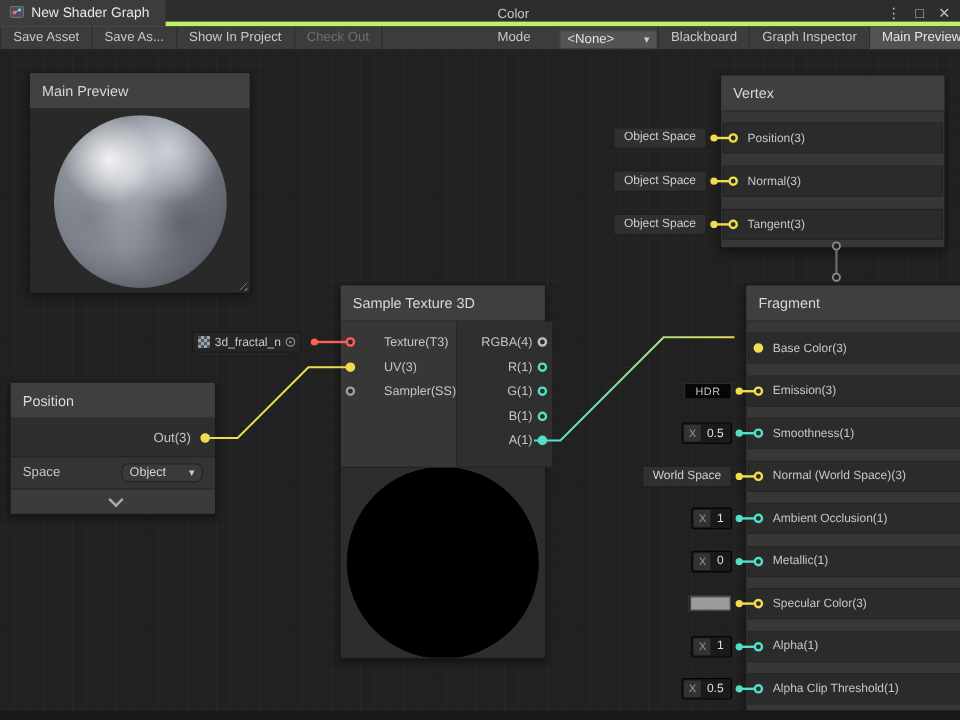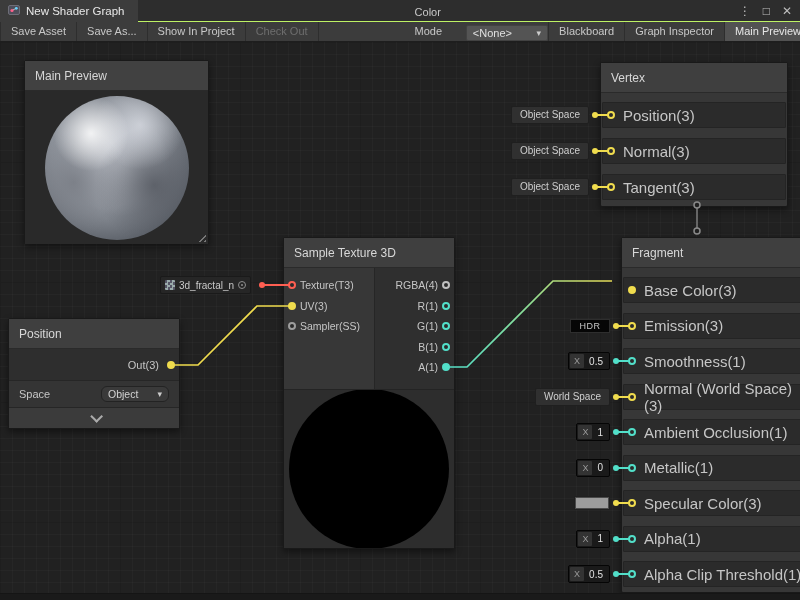--- a/index.html
+++ b/index.html
@@ -1,21 +1,21 @@
 <!DOCTYPE html>
 <html><head>
 <meta charset="utf-8">
 <style>
   * { margin:0; padding:0; box-sizing:border-box; }
   html,body { width:800px; height:600px; }
   body { font-family:"Liberation Sans", sans-serif; background:#212121; overflow:hidden; }
   .stage { position:relative; width:800px; height:600px; background:#212121; }
 
   
-  .titlebar { position:absolute; left:0; top:0; width:800px; height:22px; background:#2D2D2D; border-bottom:1px solid #bef264; z-index:30; }
+  .titlebar { position:absolute; left:0; top:0; width:800px; height:22px; background:#2D2D2D; border-bottom:4px solid #bef264; z-index:30; }
   .doc-tab { position:absolute; left:0; top:0; height:22px; display:flex; align-items:center; gap:6px; padding:0 14px 0 8px; background:#3C3C3C; color:#E8E8E8; font-size:11.5px; }
   .win-controls { position:absolute; right:8px; top:0; height:22px; display:flex; align-items:center; gap:12px; color:#BEBEBE; font-size:12px; }
   .win-controls span { cursor:default; }
 
   
   .toolbar { position:absolute; left:0; top:22px; width:800px; height:20px; background:#3C3C3C; border-bottom:1px solid #1E1E1E; display:flex; align-items:stretch; z-index:30; font-size:11px; color:#C8C8C8; }
   .tb-btn { padding:0 10px; line-height:19px; border-right:1px solid #2E2E2E; white-space:nowrap; }
   .tb-btn:first-child { border-left:1px solid #2E2E2E; }
   .tb-btn.disabled { color:#6E6E6E; }
   .tb-btn.active { background:#525252; color:#E6E6E6; }
@@ -53,39 +53,39 @@
   .port.filled { background:var(--pc); }
   .stubdot { position:absolute; width:6px; height:6px; border-radius:50%; background:var(--pc); left:-11px; top:50%; transform:translateY(-50%); }
   .stubline { position:absolute; height:2px; background:var(--pc); left:-9px; width:19px; top:calc(50% - 1px); }
   .ctrl { position:absolute; right:calc(100% + 14px); top:50%; transform:translateY(-50%); white-space:nowrap; }
 
   
   .node-body { padding:0 1px 6px 1px; display:flex; flex-direction:column;margin-top:9px; }
   .vbody { gap:10px; }
   .fbody { gap:9.5px; padding-bottom:5px; }
   .slot { position:relative; height:26px; background:#2B2B2B; border:1px solid #242424; border-radius:1px; display:flex; align-items:center; }
-  .slot-label { margin-left:20px; font-size:15px; color:#C6C6C6; }
+  .slot-label { margin-left:20px; font-size:10px; color:#C6C6C6; }
 
   .pill { height:18px; line-height:16px; padding:0 8px; background:#303030; border:1px solid #1F1F1F; border-radius:2px; color:#CFCFCF; font-size:10px; }
   .xfield { height:18px; background:#1A1A1A; border:1px solid #050505; border-radius:2px; display:flex; align-items:center; }
   .xtag { font-size:9px; color:#9A9A9A; background:#333333; height:14px; line-height:14px; padding:0 4px; margin:1px; border-radius:1px; }
   .xval { font-size:10px; color:#E0E0E0; padding:0 6px 0 4px; }
   .hdr-badge { width:40px; height:14px; background:#060606; border:1px solid #2E2E2E; color:#C8C8C8; font-size:9px; display:flex; align-items:center; justify-content:center; letter-spacing:0.5px; }
   .swatch { width:36px; height:14px; background:#9C9C9C; border:1px solid #1F1F1F; box-shadow:0 0 0 1px #4A4A4A inset; }
 
   
   .vertex-node { left:600px; top:62px; width:188px; }
   .fragment-node { left:621px; top:237px; width:188px; }
 
   
   .sample-node { left:283px; top:237px; width:172px; }
   .sample-body { display:flex; height:121px; }
   .in-col { flex:1; padding-top:7px; }
   .out-col { width:80px; background:#2F2F2F; border-left:1px solid #262626; padding-top:7px; }
-  .in-row, .out-row { position:relative; height:20.5px; display:flex; align-items:center; }
+  .in-row, .out-row { position:relative; height:20.5px; display:flex; align-items:center;padding-left:20px; }
   .out-row { justify-content:flex-end; }
   .mini-label { font-size:10.5px; color:#C6C6C6; }
   .in-row .mini-label { margin-left:16px; }
   .out-row .mini-label { margin-right:16px; }
   .sample-preview { position:relative; height:159px; background:#2D2D2D; border-top:1px solid #242424; overflow:hidden; }
   .preview-circle { position:absolute; left:50%; top:-1px; transform:translateX(-50%); width:160px; height:160px; border-radius:50%; background:#000; }
   .tex-badge { position:absolute; left:-124px; top:50%; transform:translateY(-50%); height:18px; display:flex; align-items:center; gap:4px; background:#262626; border:1px solid #1A1A1A; border-radius:2px; padding:0 4px; color:#C9C9C9; font-size:10px; }
   .tex-icon { width:10px; height:10px; border-radius:1px;
     background:conic-gradient(#9AA 25%, #556 0 50%, #9AA 0 75%, #556 0); background-size:5px 5px; }
   .picker-dot { width:8px; height:8px; border-radius:50%; border:1px solid #8F8F8F; position:relative; }

